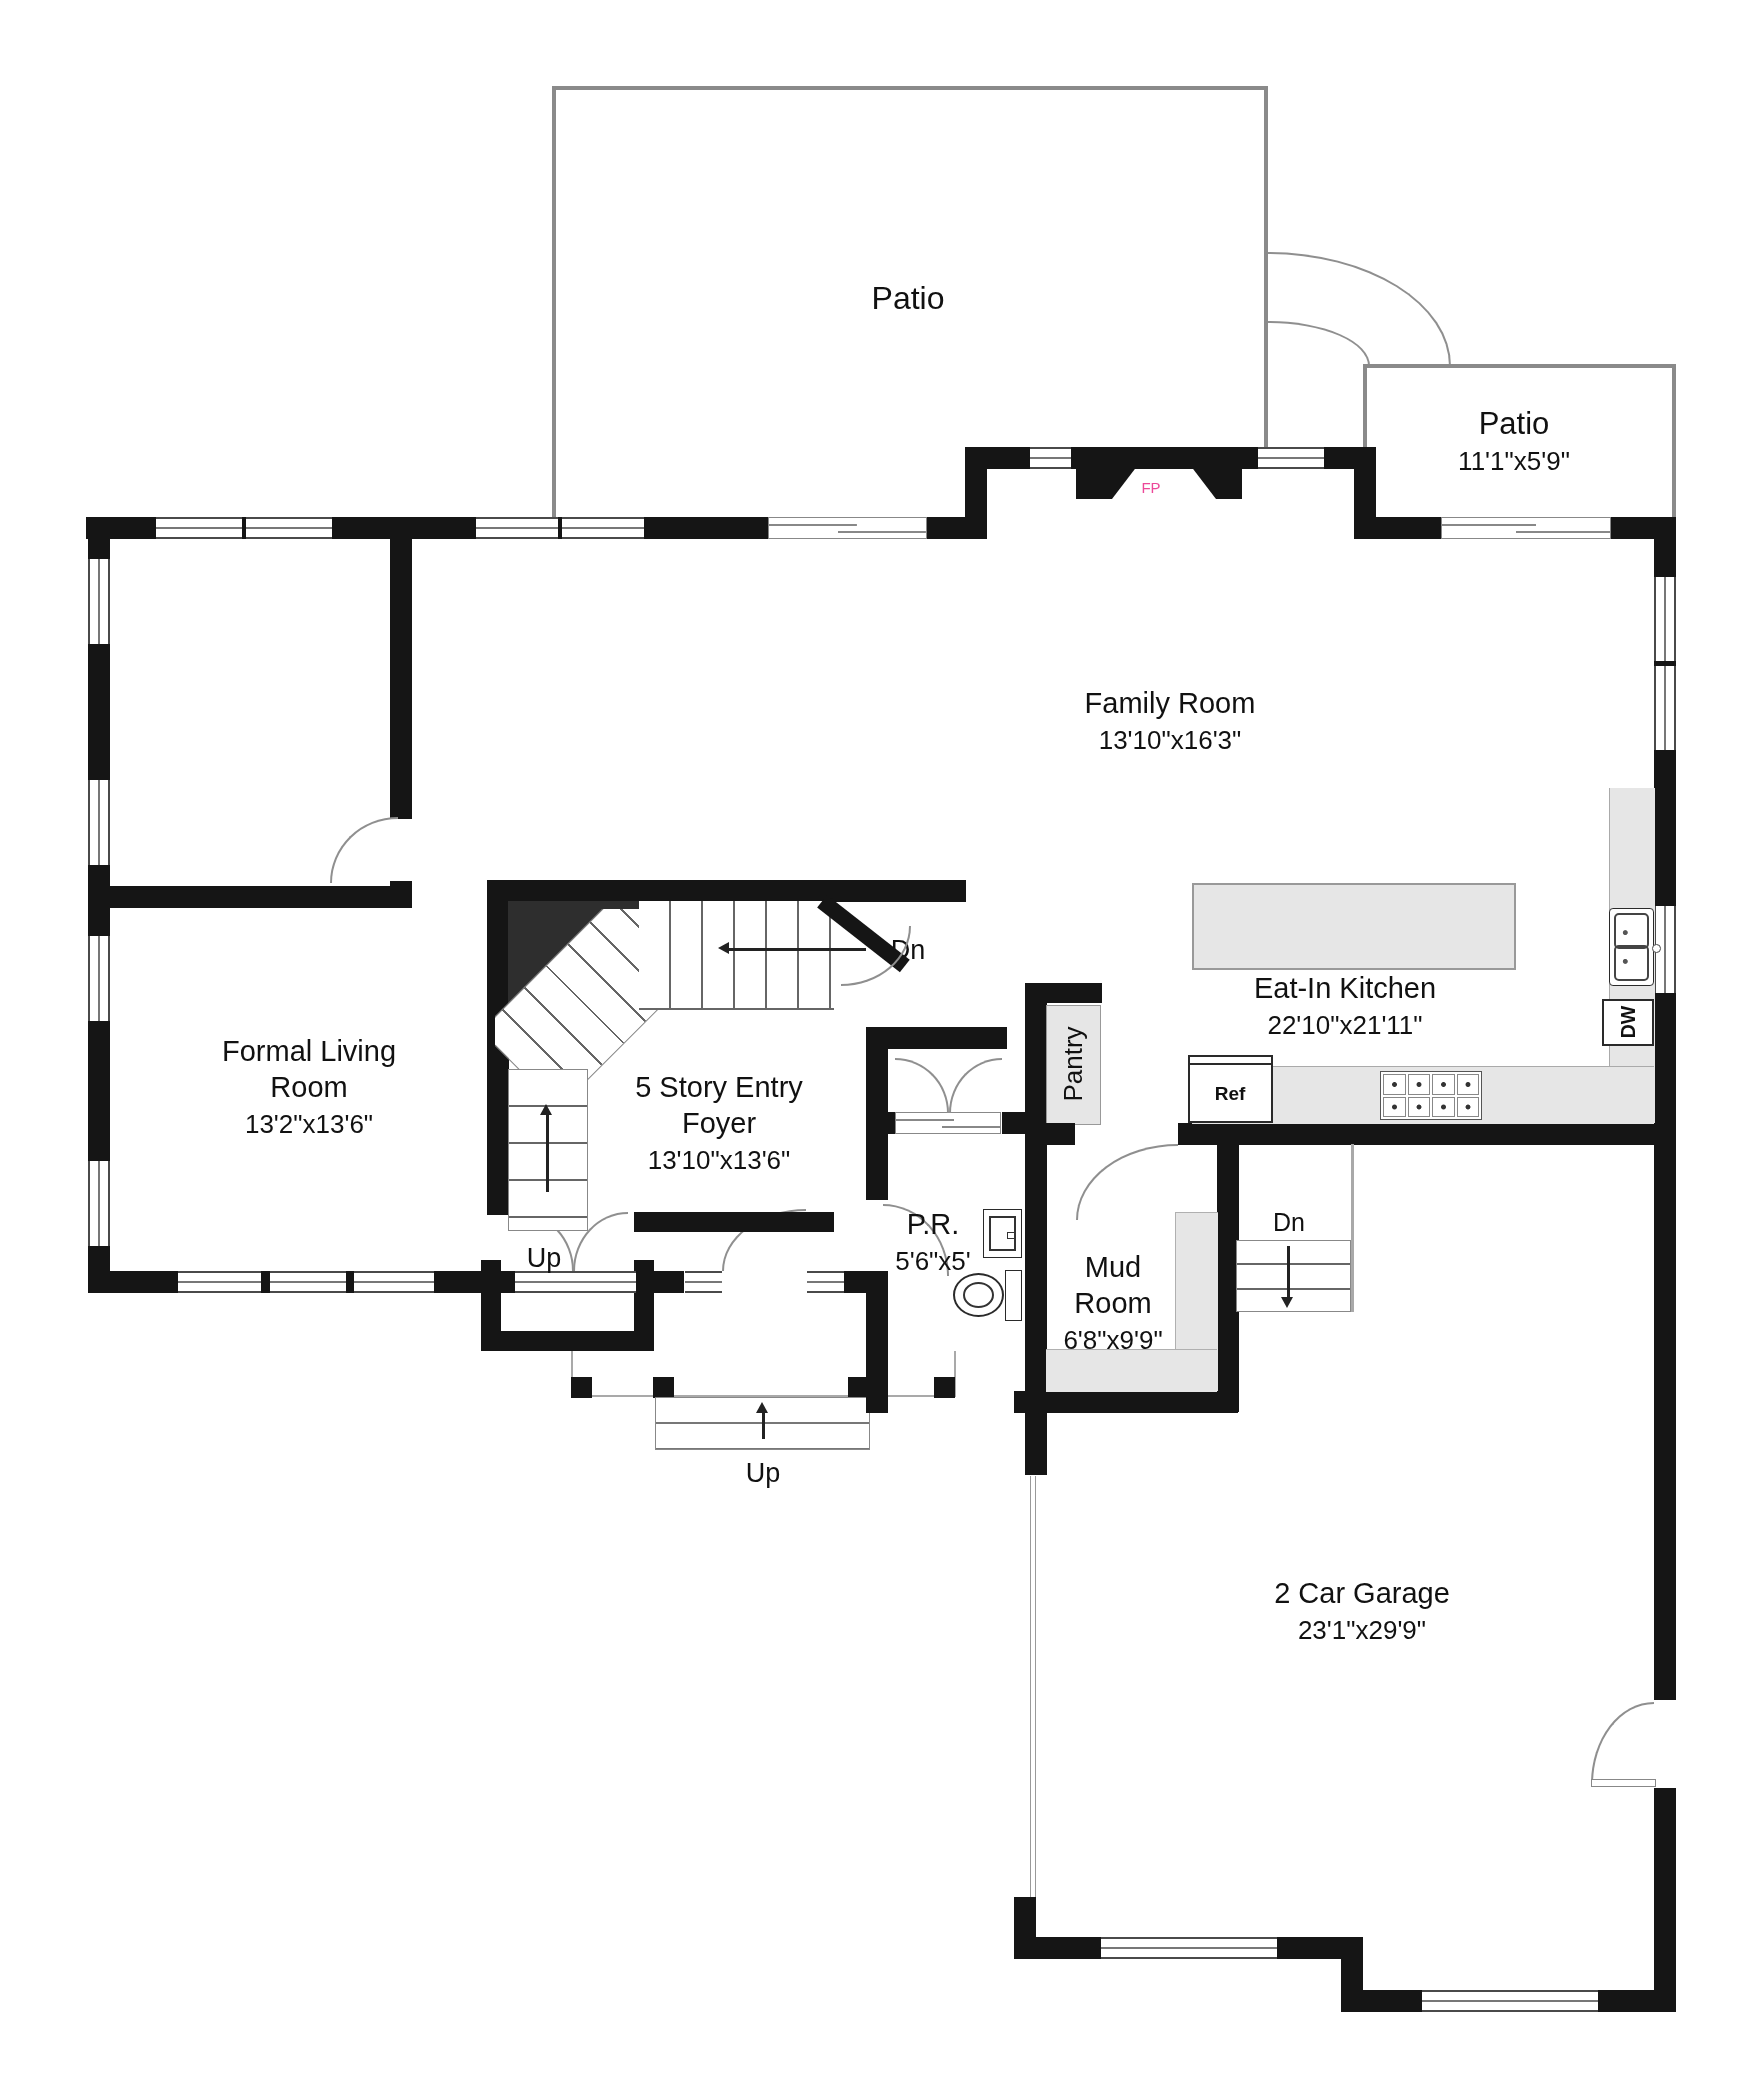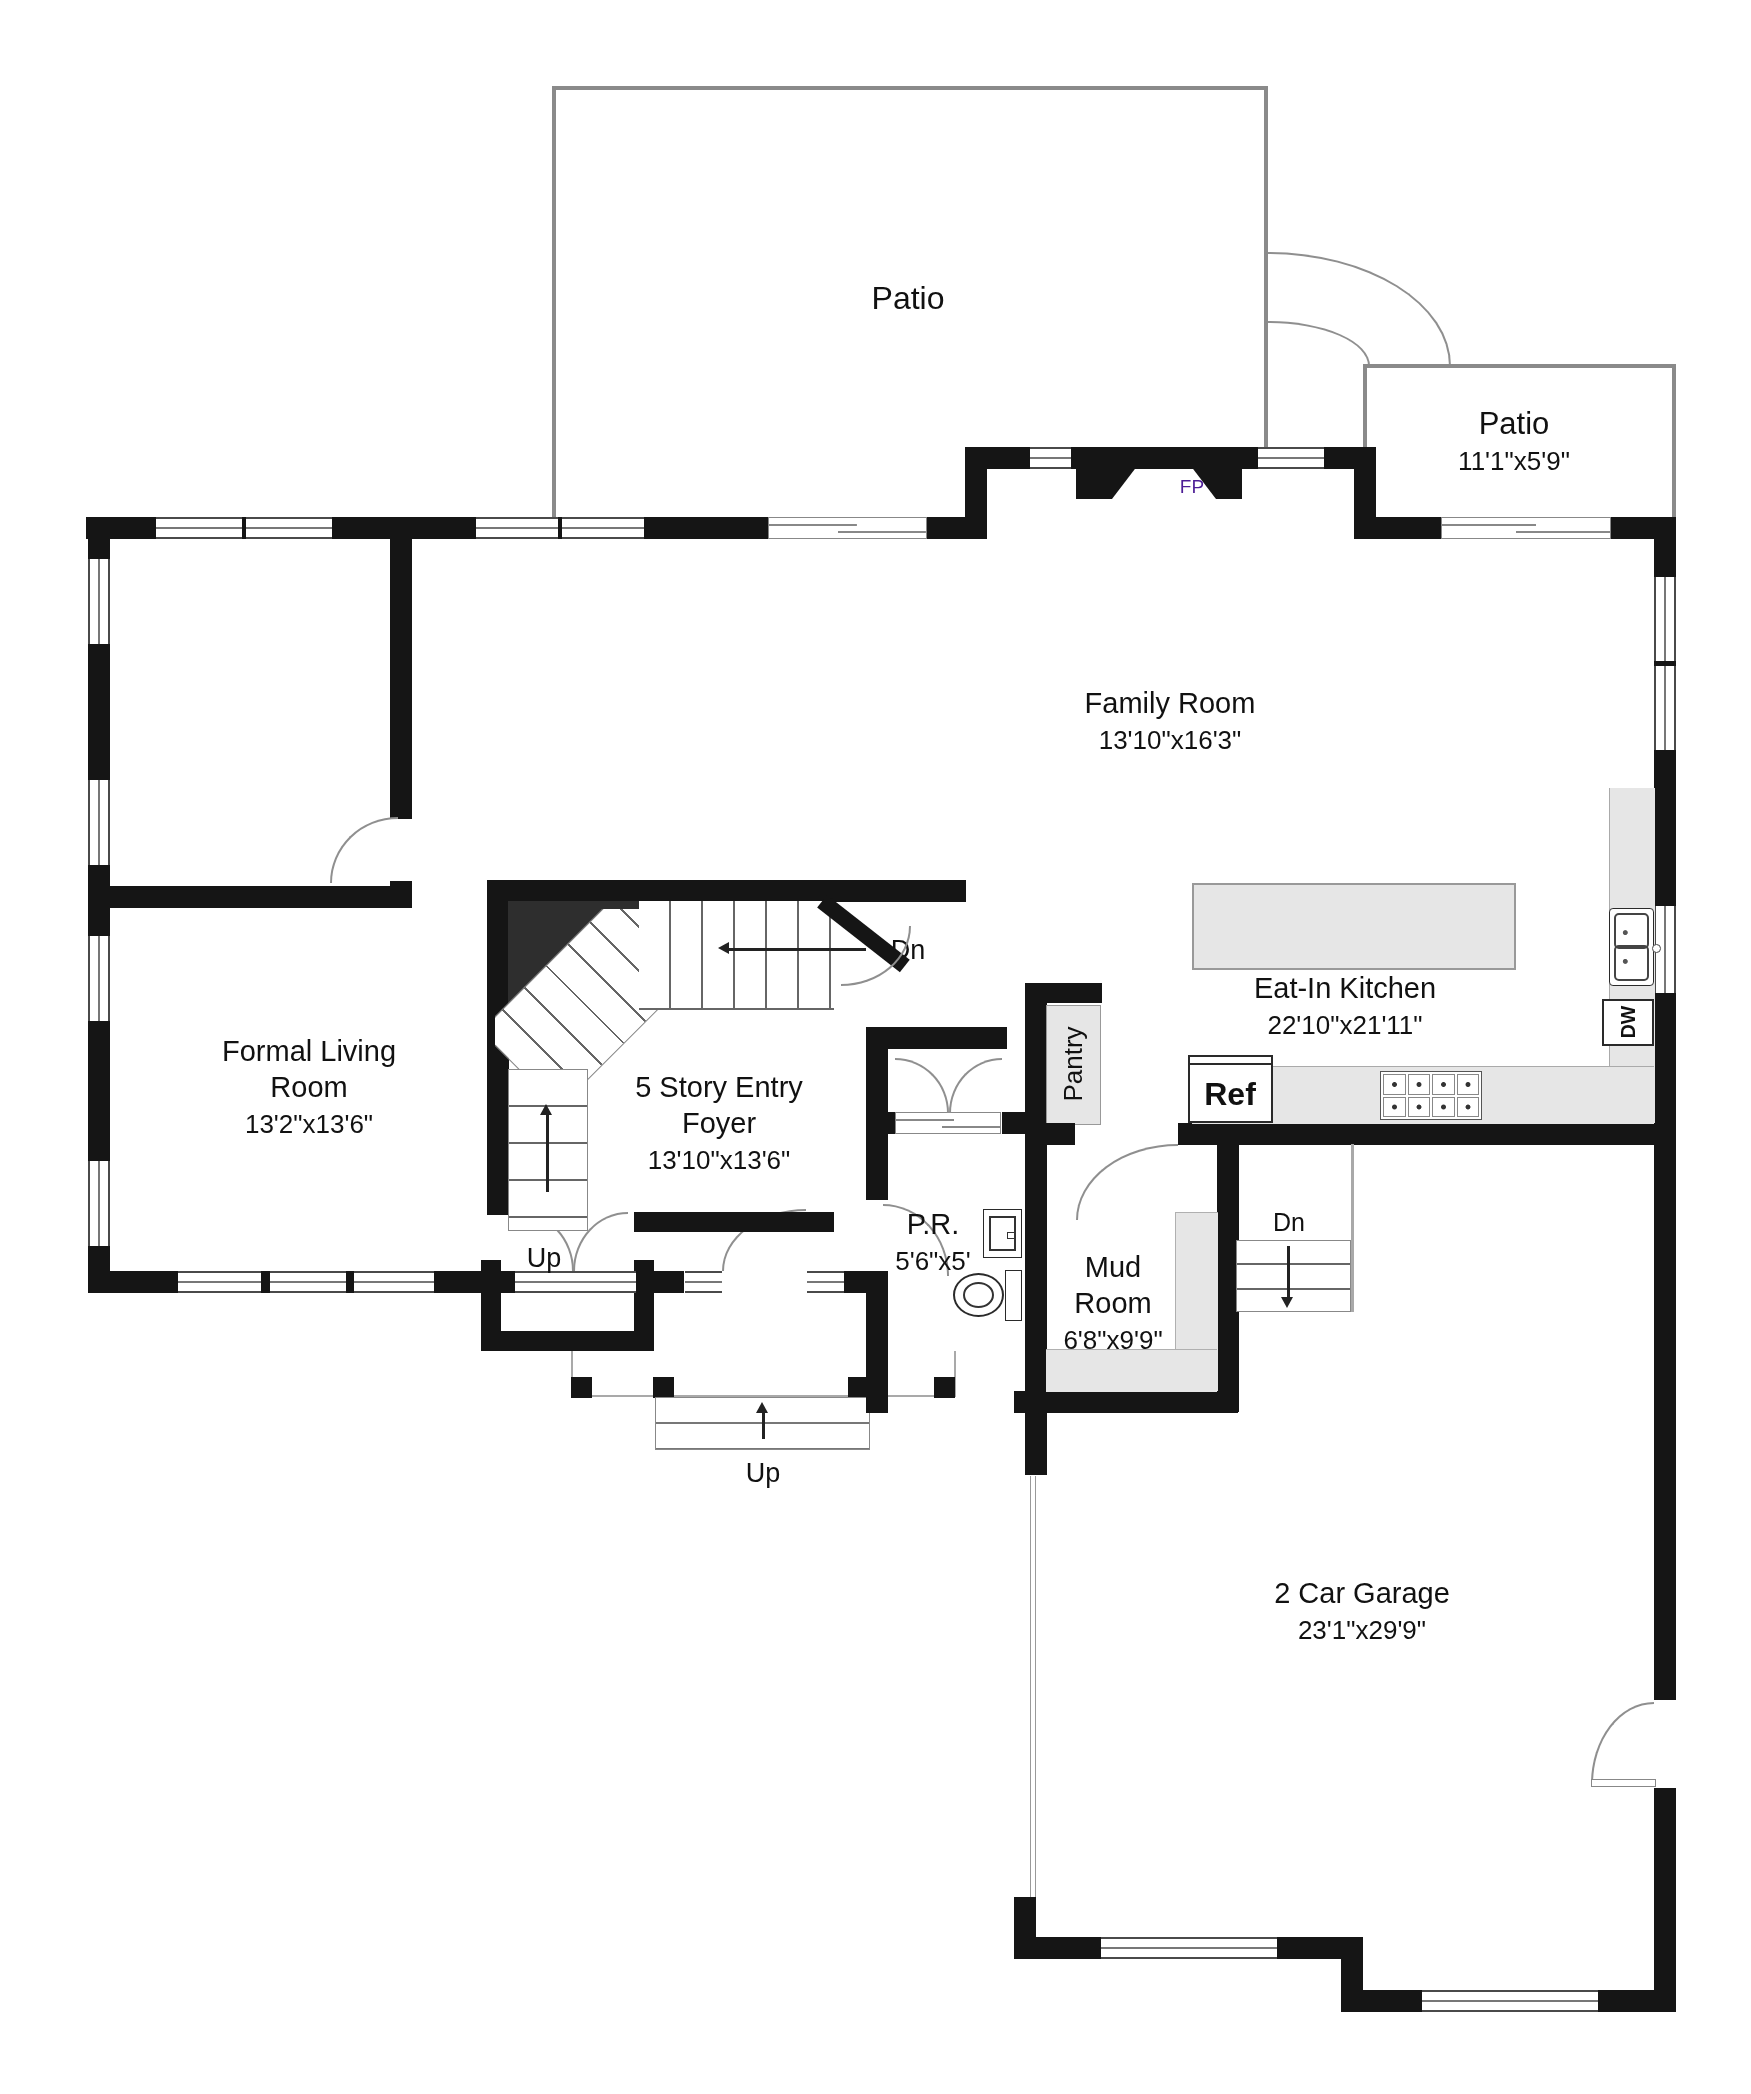--- a/index.html
+++ b/index.html
@@ -64,21 +64,21 @@
   <div class="win-h" style="left:246px;top:517px;width:86px"></div>
   <div class="win-h" style="left:476px;top:517px;width:82px"></div>
   <div class="win-h" style="left:562px;top:517px;width:82px"></div>
   <div class="slider" style="left:768px;top:517px;width:159px"></div>
   <div class="win-h" style="left:1030px;top:447px;width:41px"></div>
   <div class="win-h" style="left:1258px;top:447px;width:66px"></div>
   <div class="slider" style="left:1441px;top:517px;width:170px"></div>
 
   <div class="wall" style="left:1076px;top:460px;width:166px;height:39px"></div>
   <div style="position:absolute;left:1112px;top:469px;width:104px;height:30px;background:#fff;clip-path:polygon(22% 0,78% 0,100% 100%,0 100%)"></div>
-  <div class="sm" style="left:1192px;top:487px;font-size:19px;color:#4c1d95">FP</div>
+  <div class="sm" style="left:1151px;top:487px;font-size:15px;color:#ec4899">FP</div>
 
   <div class="win-v" style="left:88px;top:559px;height:85px"></div>
   <div class="win-v" style="left:88px;top:780px;height:85px"></div>
   <div class="win-v" style="left:88px;top:936px;height:85px"></div>
   <div class="win-v" style="left:88px;top:1161px;height:85px"></div>
 
   <div class="win-v" style="left:1654px;top:577px;height:84px"></div>
   <div class="win-v" style="left:1654px;top:666px;height:84px"></div>
   <div class="win-v" style="left:1654px;top:906px;height:87px"></div>
 
@@ -183,21 +183,21 @@
     <div style="border:1px solid #888;background:radial-gradient(circle at 50% 50%,#333 2px,transparent 2.9px)"></div>
     <div style="border:1px solid #888;background:radial-gradient(circle at 50% 50%,#333 2px,transparent 2.9px)"></div>
     <div style="border:1px solid #888;background:radial-gradient(circle at 50% 50%,#333 2px,transparent 2.9px)"></div>
     <div style="border:1px solid #888;background:radial-gradient(circle at 50% 50%,#333 2px,transparent 2.9px)"></div>
     <div style="border:1px solid #888;background:radial-gradient(circle at 50% 50%,#333 2px,transparent 2.9px)"></div>
   </div>
 
   <div class="fixture" style="left:1188px;top:1055px;width:85px;height:68px">
     <div style="position:absolute;left:0;top:5.9px;width:100%;height:2px;background:#2a2a2a"></div>
   </div>
-  <div class="sm" style="left:1230px;top:1094px;font-size:32px;font-weight:600">Ref</div>
+  <div class="sm" style="left:1230px;top:1094px;font-size:19px;font-weight:600">Ref</div>
 
   <div class="fixture" style="left:1609px;top:908px;width:45px;height:78px;border-width:1px;border-radius:3.9px">
     <div style="position:absolute;left:3.9px;top:3.9px;right:3.9px;height:32px;border:2px solid #444;border-radius:4.9px;background:radial-gradient(circle at 30% 55%,#555 2px,transparent 2.9px)"></div>
     <div style="position:absolute;left:3.9px;bottom:3.9px;right:3.9px;height:32px;border:2px solid #444;border-radius:4.9px;background:radial-gradient(circle at 30% 45%,#555 2px,transparent 2.9px)"></div>
     <div style="position:absolute;right:-7.8px;top:35px;width:6.8px;height:6.8px;border:1px solid #444;border-radius:50%;background:#fff"></div>
   </div>
 
   <div class="fixture" style="left:1602px;top:999px;width:52px;height:47px"></div>
   <div class="vert" style="left:1628px;top:1022px;font-size:19.5px;font-weight:600">DW</div>
 

